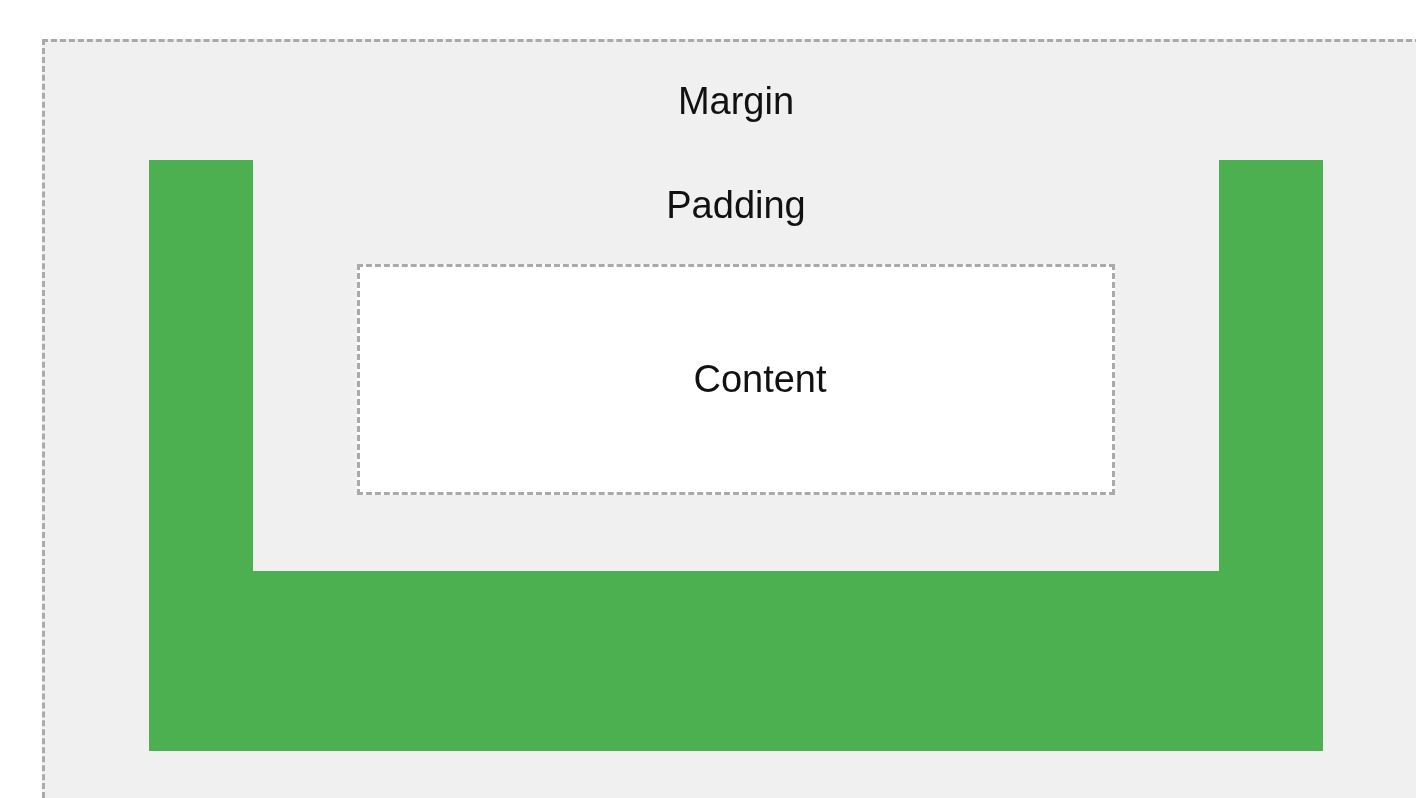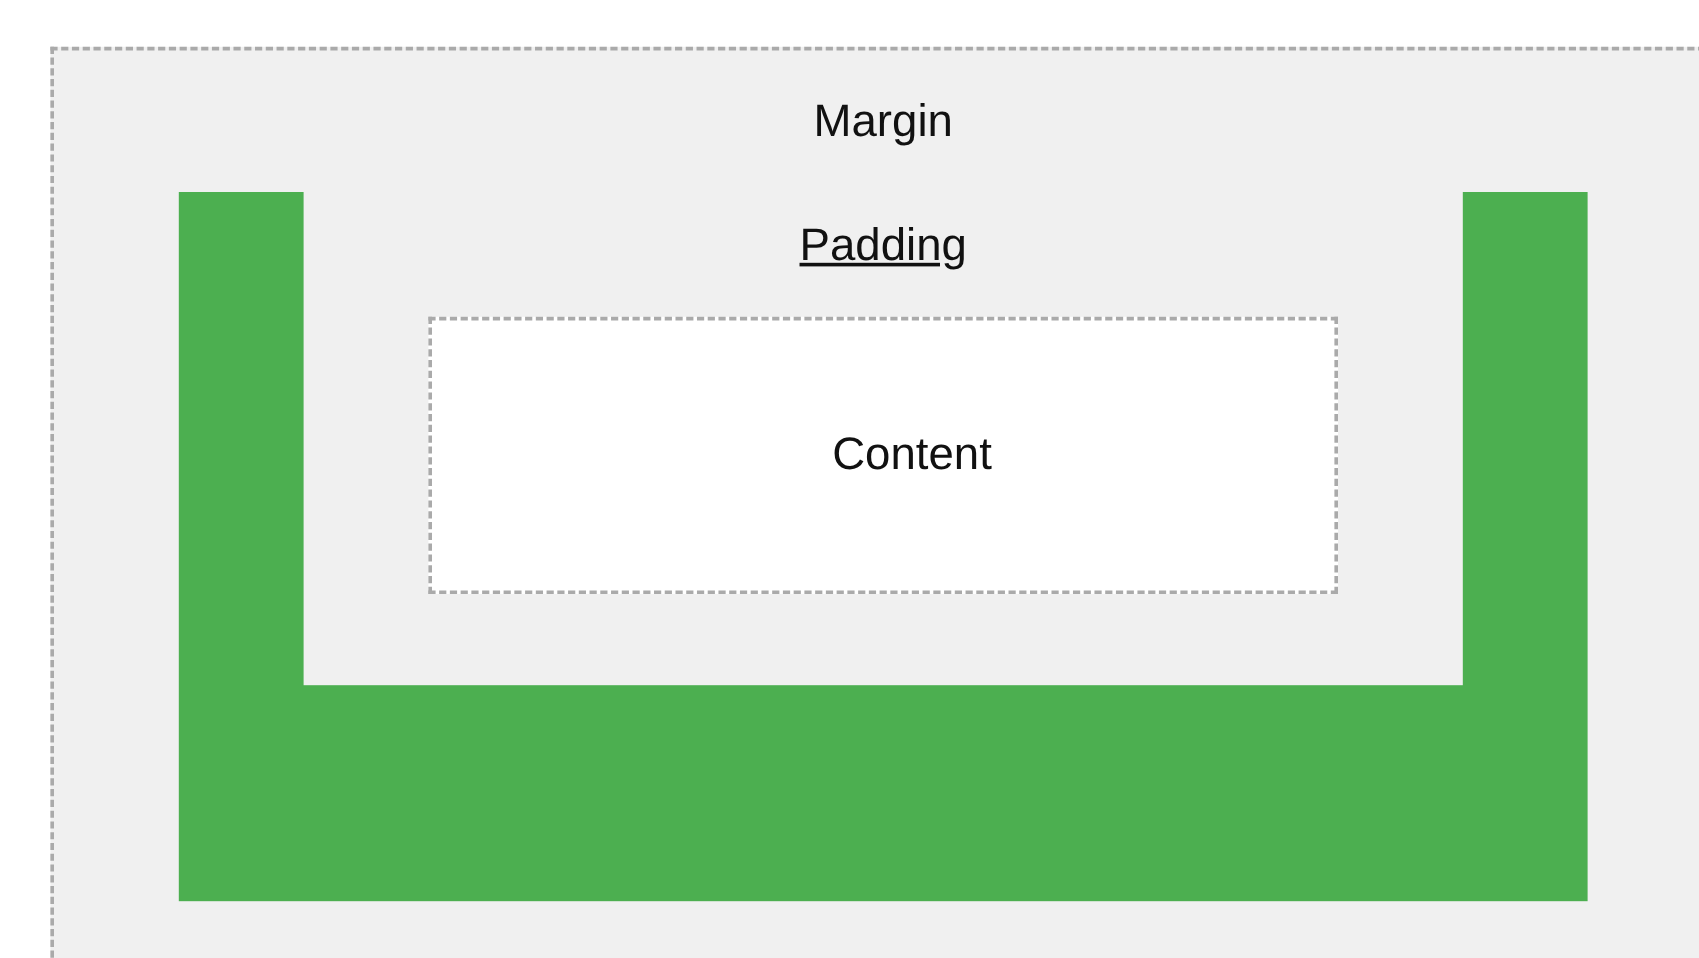--- a/index.html
+++ b/index.html
@@ -53,21 +53,20 @@
       padding: 0 90px 90px 90px;
       height: calc(100% - 90px);
     }
     
     .padding-label {
       text-align: center;
       font-size: 38px;
       color: #111;
       line-height: 90px;
       height: 90px;
-      text-decoration: underline;
     }
     
     .content-box {
       background: #ffffff;
       border: 3px dashed #aaaaaa;
       height: calc(100% - 90px);
       display: flex;
       align-items: center;
       justify-content: center;
       padding-left: 48px;

